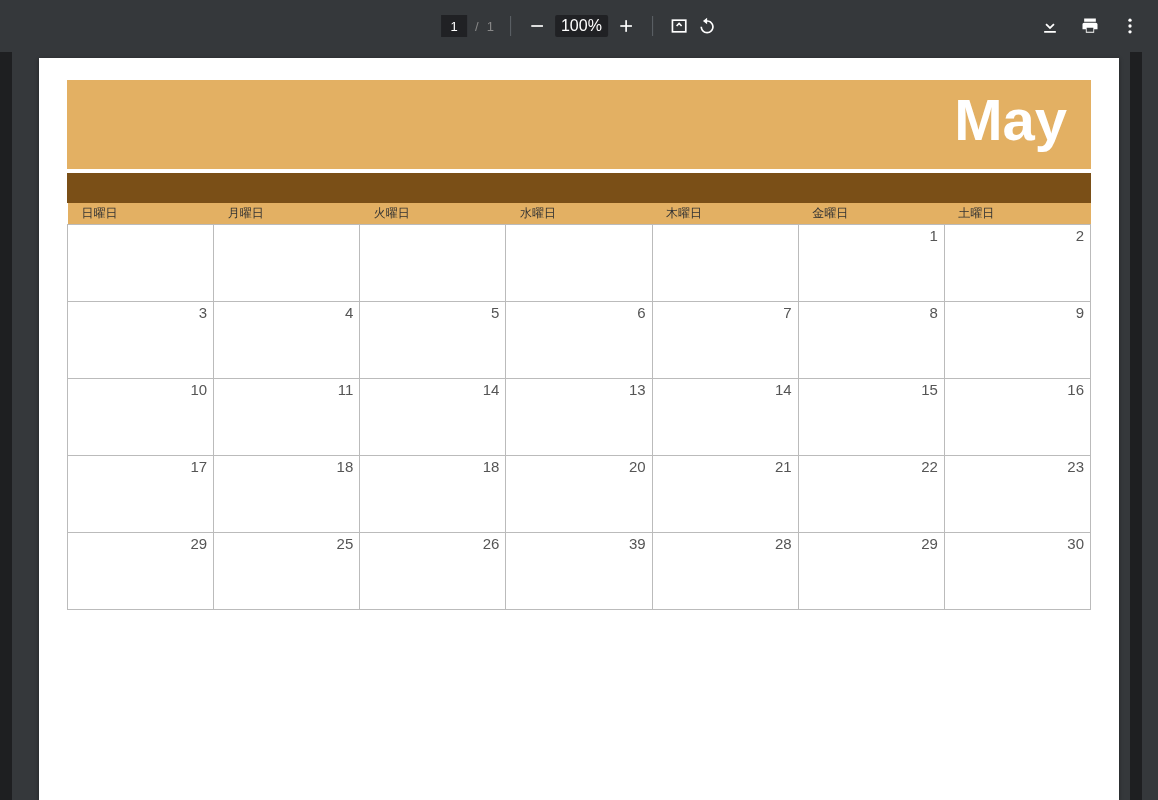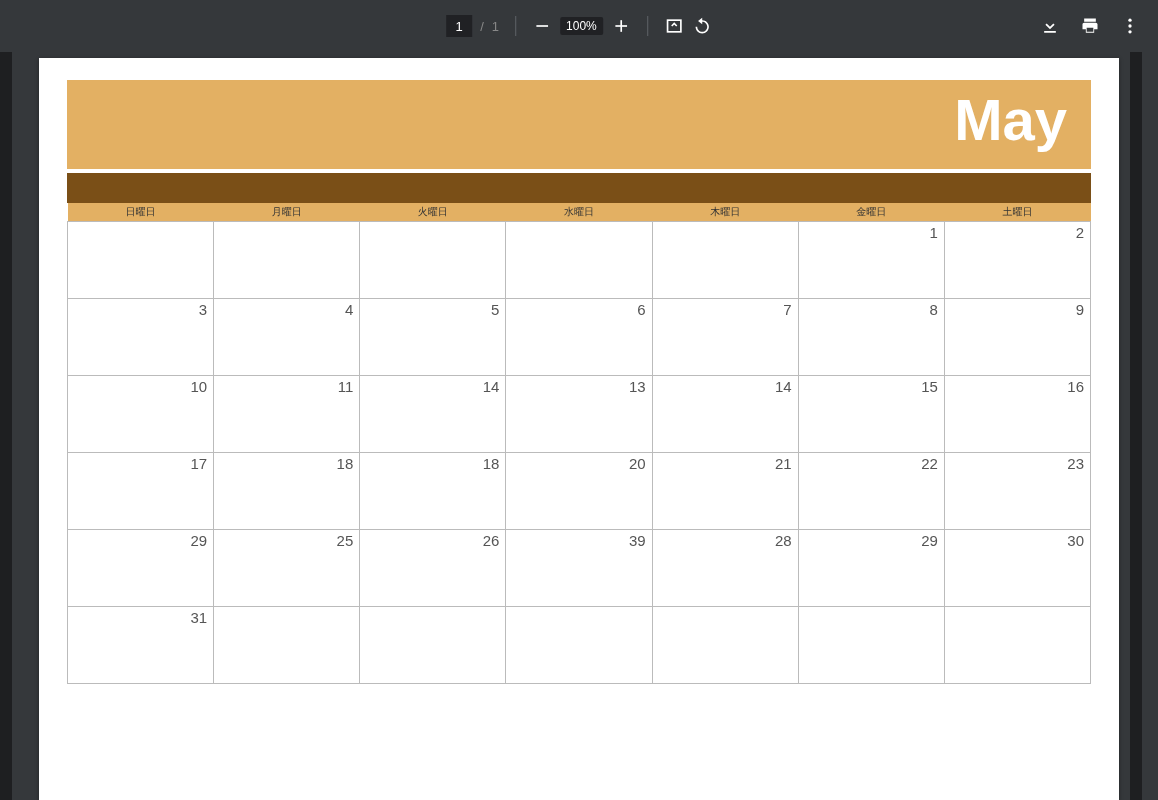--- a/index.html
+++ b/index.html
@@ -6,38 +6,38 @@
   .viewer{width:1158px;height:800px;background:#35383b;display:flex;flex-direction:column;position:relative;overflow:hidden;}
   
   .toolbar{height:52px;background:#35383b;color:#fff;display:flex;align-items:center;padding:0 12px;font-size:13px;}
   .toolbar-center{position:absolute;left:50%;transform:translateX(-50%);display:flex;align-items:center;gap:8px;height:52px;}
   .toolbar-right{margin-left:auto;display:flex;align-items:center;gap:20px;padding-right:6px;}
   .page-input{width:22px;height:20px;background:#202124;color:#fff;border:none;text-align:center;font-size:13px;}
   .tb-sep{color:#888;}
   .tb-div{width:1px;height:20px;background:#5f6368;margin:0 8px;}
   .tb-btn{width:20px;height:20px;display:flex;align-items:center;justify-content:center;cursor:pointer;color:#fff;}
   .tb-btn svg{width:20px;height:20px;fill:#fff;}
-  .zoom-label{background:#202124;padding:2px 6px;font-size:12px;border-radius:2px;}
+  .zoom-label{background:#202124;padding:2px 6px;font-size:16px;border-radius:2px;}
   
   .page-area{flex:1;overflow:auto;display:flex;justify-content:center;padding:0;position:relative;}
   .page-area::-webkit-scrollbar{width:16px;background:#2a2a2a;}
   .page-area::-webkit-scrollbar-thumb{background:#5a5a5a;}
   .shadow-strip{position:absolute;top:0;bottom:0;width:12px;background:#1e1f21;}
   .shadow-left{left:0;}
   .shadow-right{right:16px;}
   .page{width:1080px;background:#fff;margin-top:6px;box-shadow:0 1px 4px rgba(0,0,0,.4);padding:22px 28px 40px 28px;box-sizing:border-box;}
   
   .cal-header{background:#e3b063;color:#fff;padding:10px 24px 18px 24px;}
   .cal-month{font-size:58px;font-weight:700;text-align:right;line-height:1.05;margin:0;}
   .cal-year{font-size:40px;font-weight:700;text-align:right;margin-top:30px;}
   .cal-sep{height:4px;background:#fff;}
   .cal-bar{height:30px;background:#7a4f17;}
   
   table.cal{width:100%;border-collapse:collapse;table-layout:fixed;}
-  .cal thead th{background:#e3b063;color:#333;font-weight:400;font-size:10px;text-align:center;padding:2px 4px;border:none;}
+  .cal thead th{background:#e3b063;color:#333;font-weight:400;font-size:12px;text-align:left;padding:2px 14px;border:none;}
   .cal td{border:1px solid #bbb;height:72px;vertical-align:top;text-align:right;padding:2px 6px;font-size:15px;color:#555;}
 </style>
 </head>
 <body>
 
 <div class="viewer">
 
   <div class="toolbar">
     <div class="toolbar-center">
       <input class="page-input" value="1" style="">
@@ -152,26 +152,17 @@
             </tr>
             <tr>
               <td>29</td>
               <td>25</td>
               <td>26</td>
               <td>39</td>
               <td>28</td>
               <td>29</td>
               <td>30</td>
             </tr>
-            <tr>
-              <td>31</td>
-              <td></td>
-              <td></td>
-              <td></td>
-              <td></td>
-              <td></td>
-              <td></td>
-            </tr>
           </tbody>
       </table>
     </div>
   </div>
 </div>
 
 </body></html>

